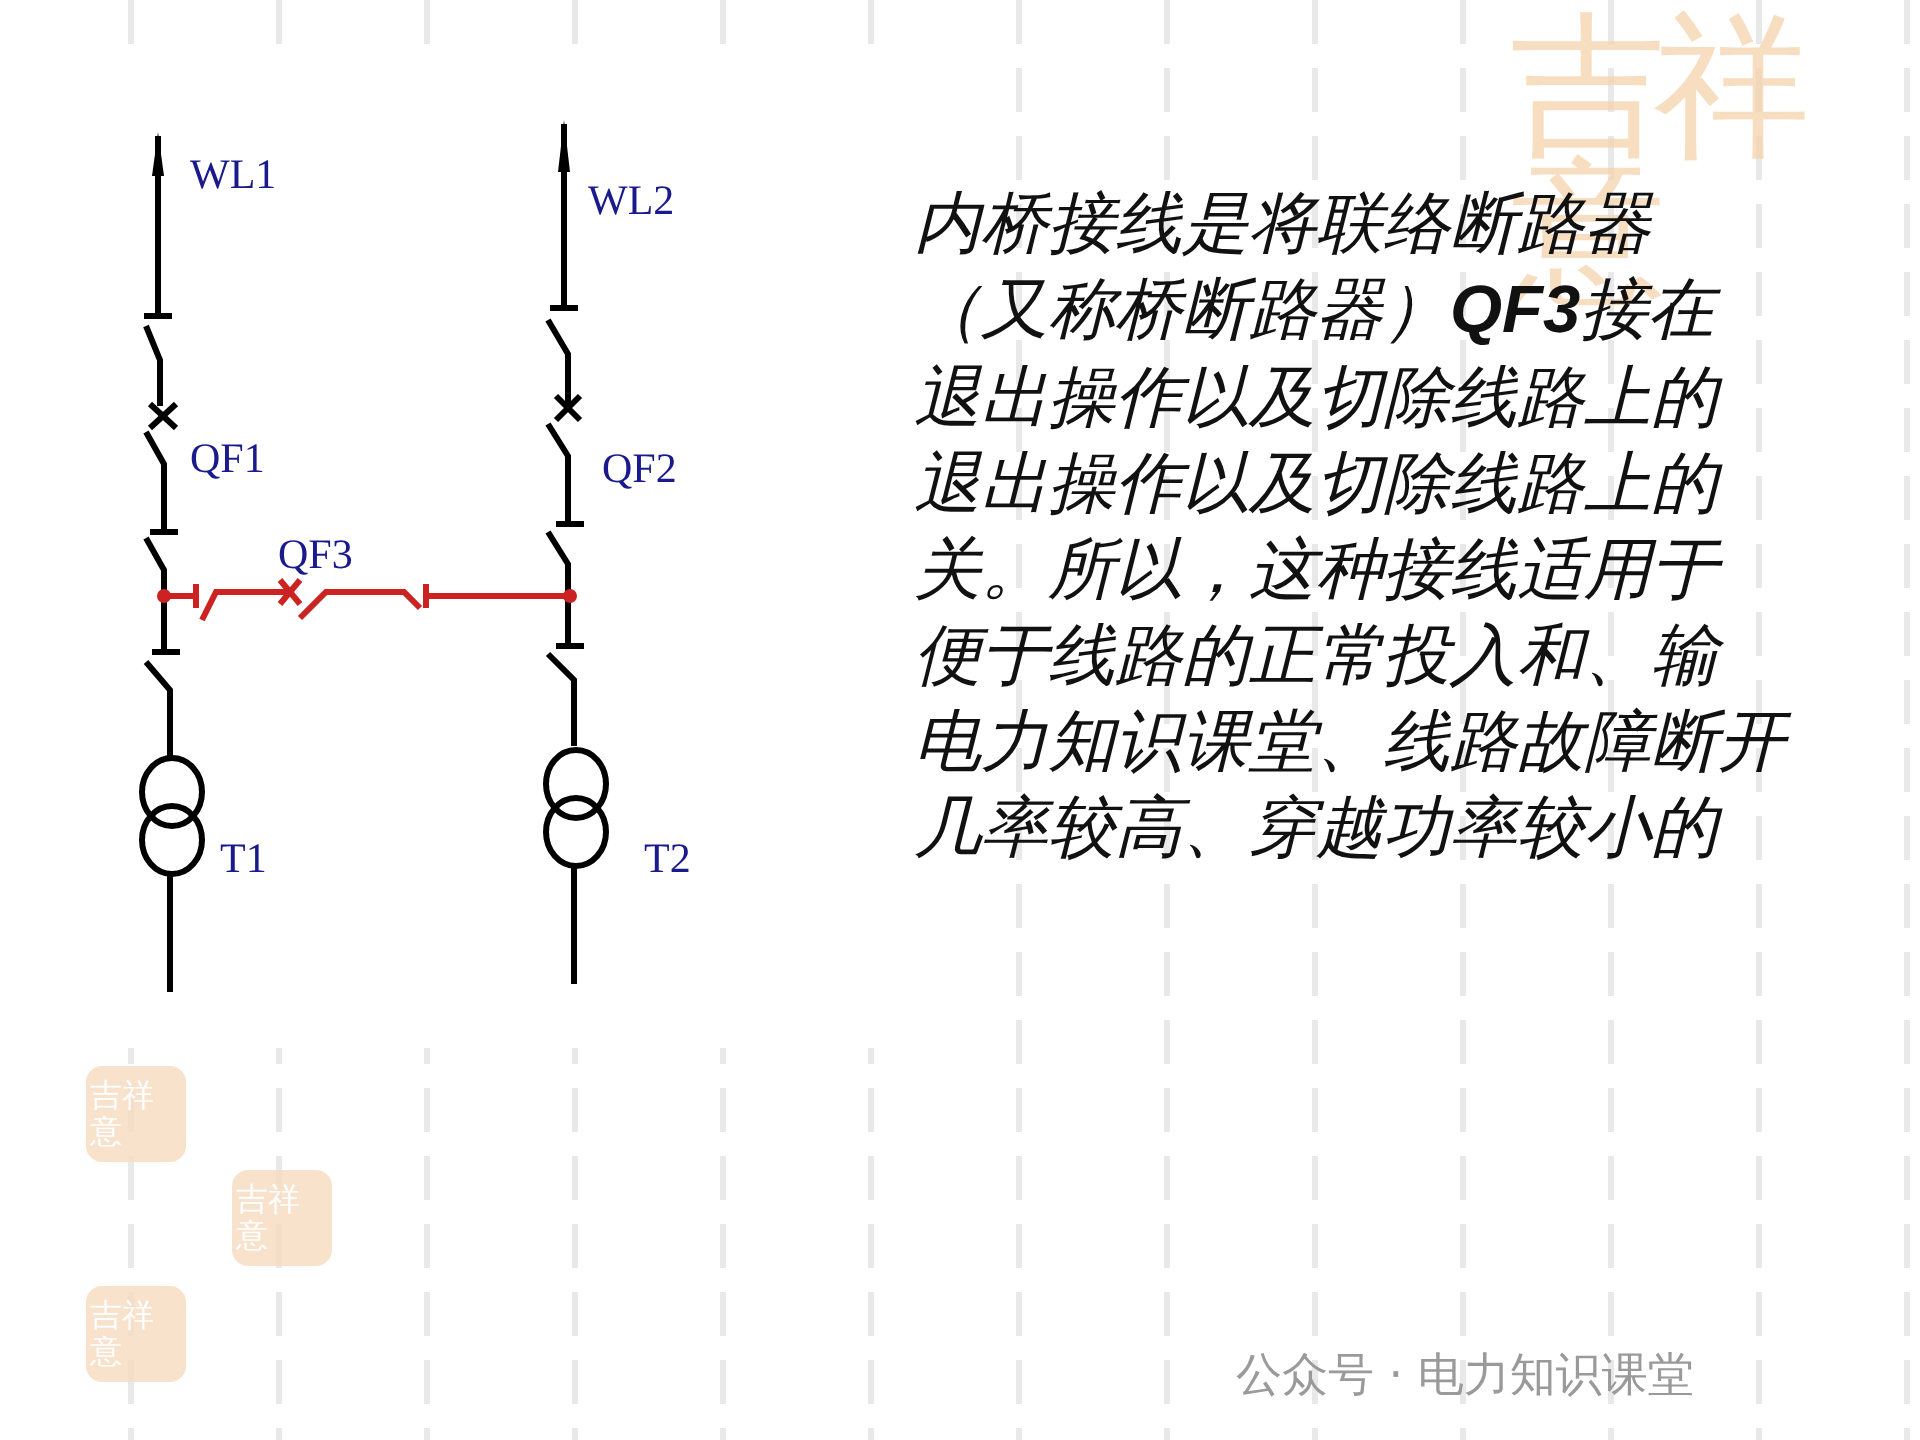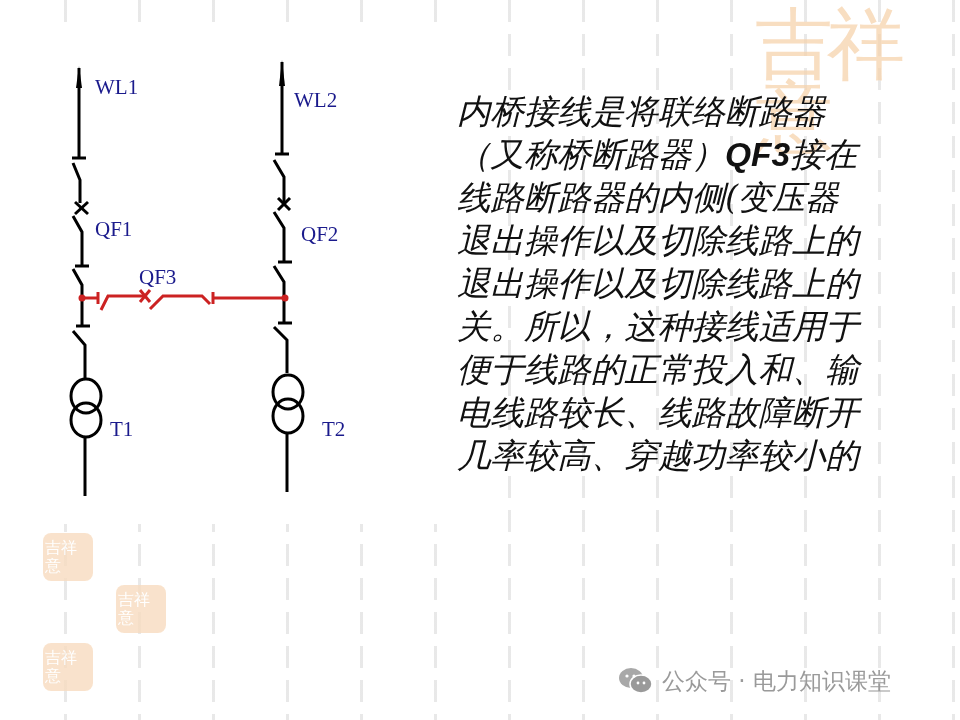--- a/index.html
+++ b/index.html
@@ -34,21 +34,21 @@
   }
   .text-block {
     position:absolute; left:457px; top:90px; width:470px;
     font-family:"DejaVu Serif", serif; font-size:33.5px; line-height:43px; color:#111;
     white-space:pre;
     font-style:italic;
   }
   .text-block b { font-family:"Liberation Sans", sans-serif; font-weight:bold; }
   .footer {
     position:absolute; left:618px; top:664px; height:34px; display:flex; align-items:center; gap:8px;
-    color:#9a9a9a; font-family:"DejaVu Sans", sans-serif; font-size:23px;
+    color:#9a9a9a; font-family:"DejaVu Sans", sans-serif; font-size:23px;flex-direction:column;
   }
   .wechat-icon { width:36px; height:28px; position:relative; }
   .label-blue { font-family:"Liberation Serif", serif; font-size:21px; fill:#1a1a8c; }
 </style>
 </head>
 <body>
 
 <div class="grid"></div>
 
 <div class="seal-big">
@@ -115,21 +115,21 @@
 <div class="seal" style="left:43px;top:533px;">
     <span>吉祥意</span>
   </div>
 <div class="seal" style="left:116px;top:585px;">
     <span>吉祥意</span>
   </div>
 <div class="seal" style="left:43px;top:643px;">
     <span>吉祥意</span>
   </div>
 
-<div class="text-block"><div>内桥接线是将联络断路器</div><div><span>（又称桥断路器）</span><b>QF3</b><span>接在</span></div><div>线路断路器的内侧(变压器</div><div>退出操作以及切除线路上的</div><div>退出操作以及切除线路上的</div><div>关。所以，这种接线适用于</div><div>便于线路的正常投入和、输</div><div>电线路较长、线路故障断开</div><div>几率较高、穿越功率较小的</div></div>
+<div class="text-block"><div>内桥接线是将联络断路器</div><div><span>（又称桥断路器）</span><b>QF3</b><span>接在</span></div><div>退出操作以及切除线路上的</div><div>退出操作以及切除线路上的</div><div>关。所以，这种接线适用于</div><div>便于线路的正常投入和、输</div><div>电力知识课堂、线路故障断开</div><div>几率较高、穿越功率较小的</div></div>
 
 <div class="footer">
   <svg class="wechat-icon" viewBox="0 0 36 28">
     <ellipse cx="13" cy="11" rx="12" ry="10" fill="#a8a8a8"></ellipse>
     <ellipse cx="23" cy="17" rx="11" ry="9" fill="#9a9a9a" stroke="#fff" stroke-width="1.5"></ellipse>
     <circle cx="9" cy="9" r="1.6" fill="#fff"></circle>
       <circle cx="16" cy="9" r="1.6" fill="#fff"></circle>
     <circle cx="20" cy="16" r="1.4" fill="#fff"></circle>
       <circle cx="26" cy="16" r="1.4" fill="#fff"></circle>
   </svg>

